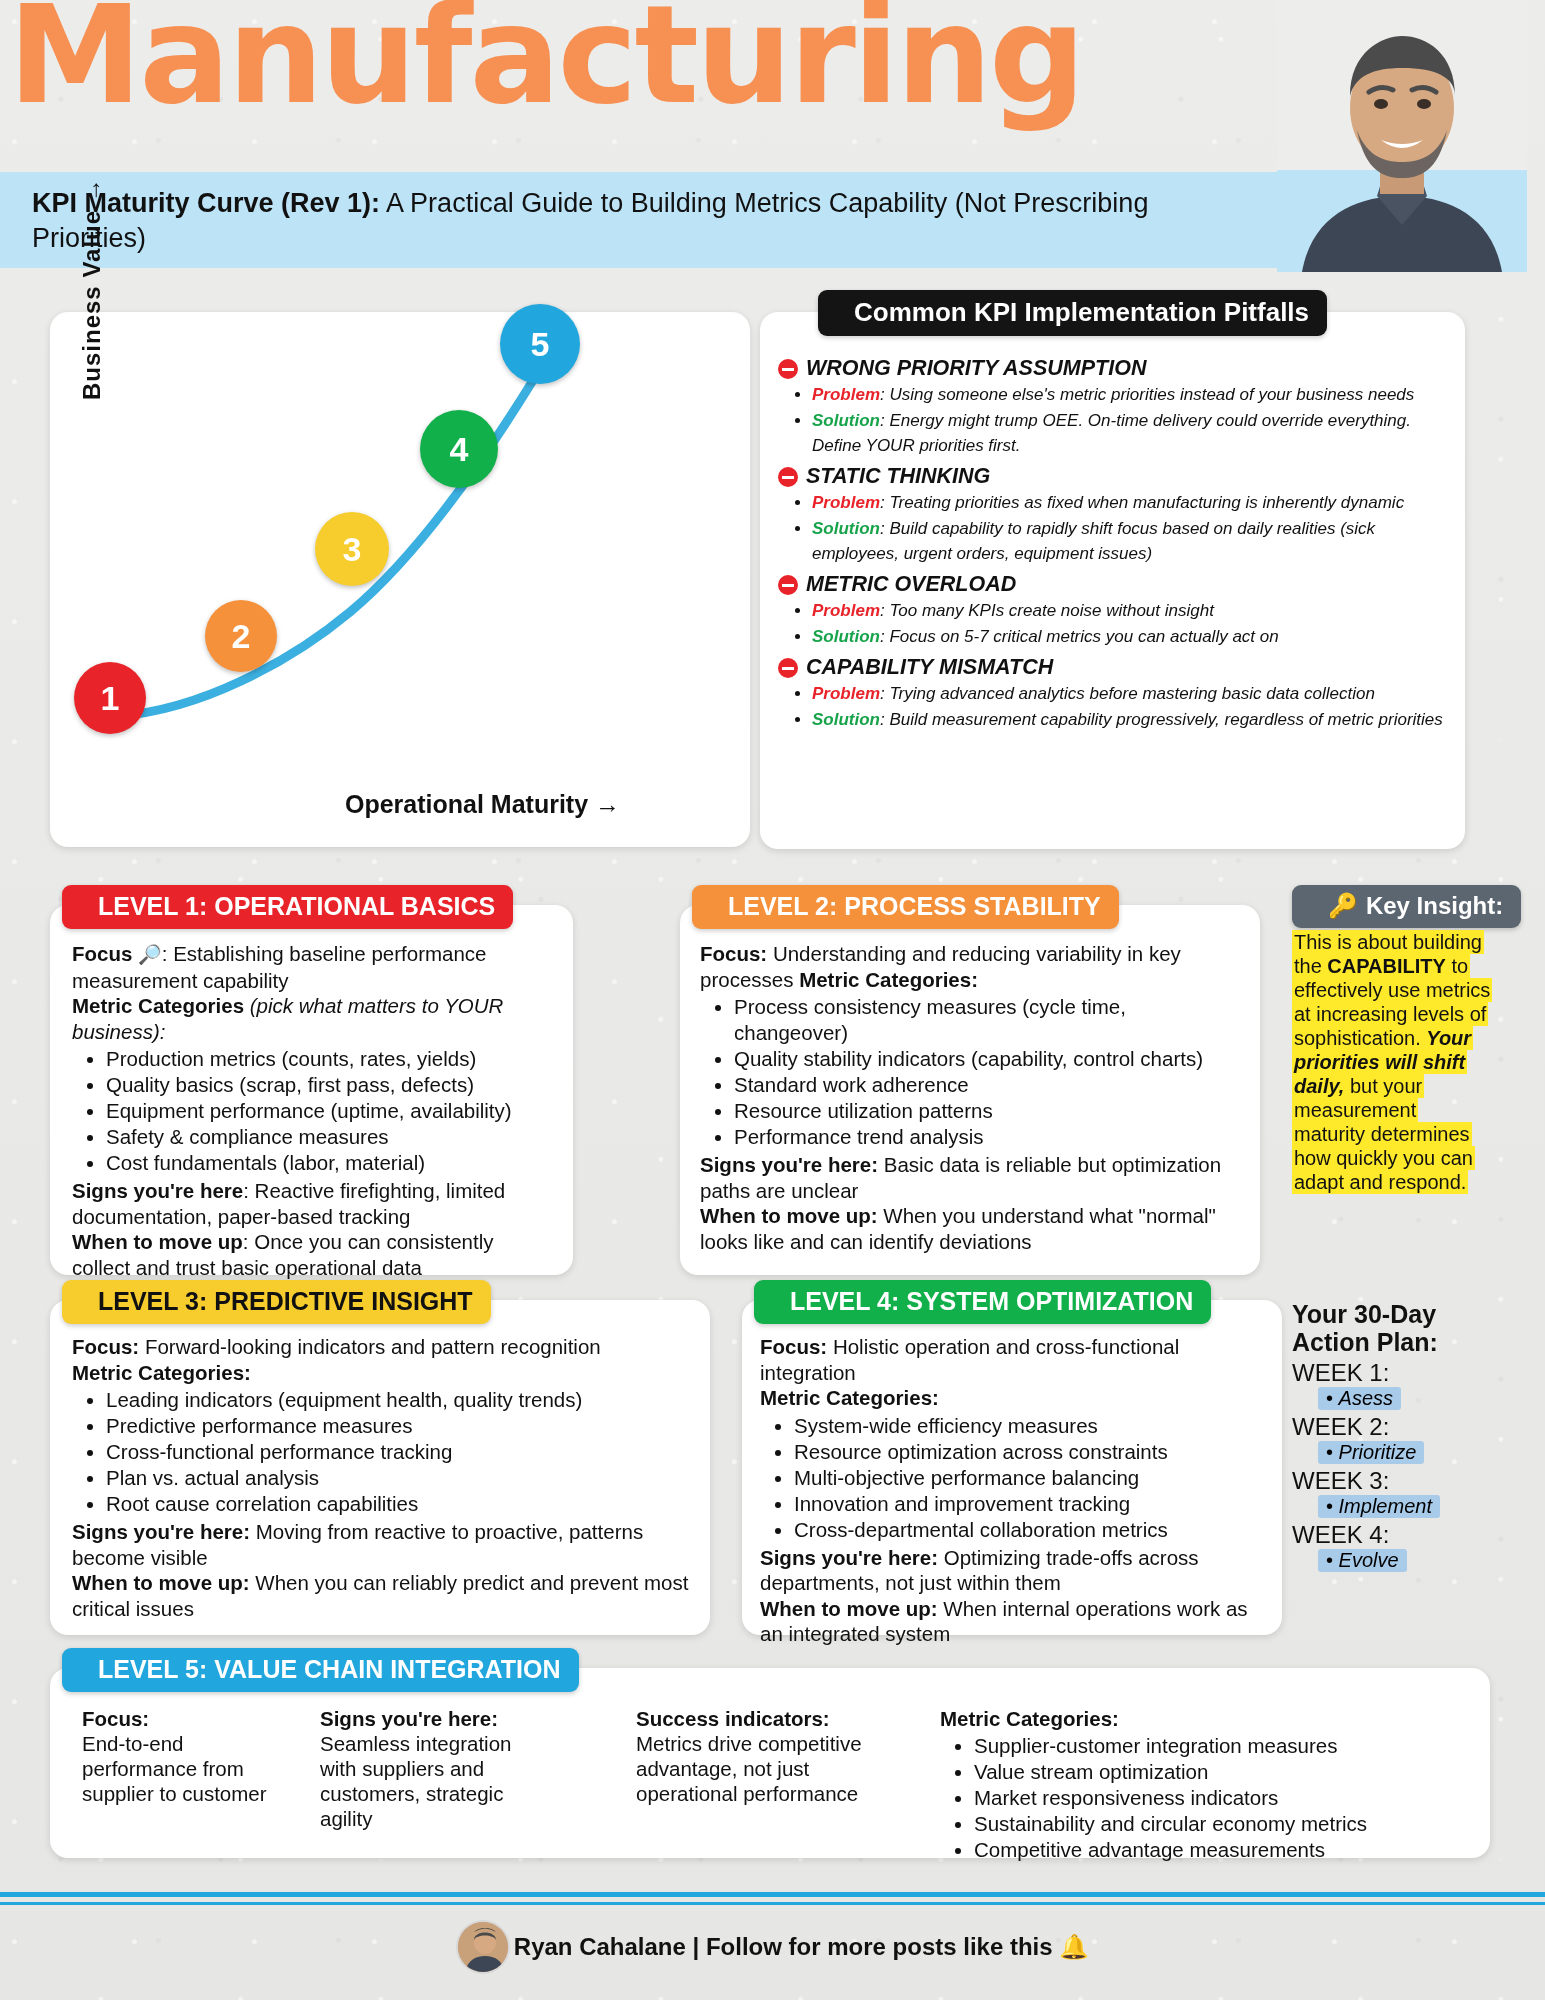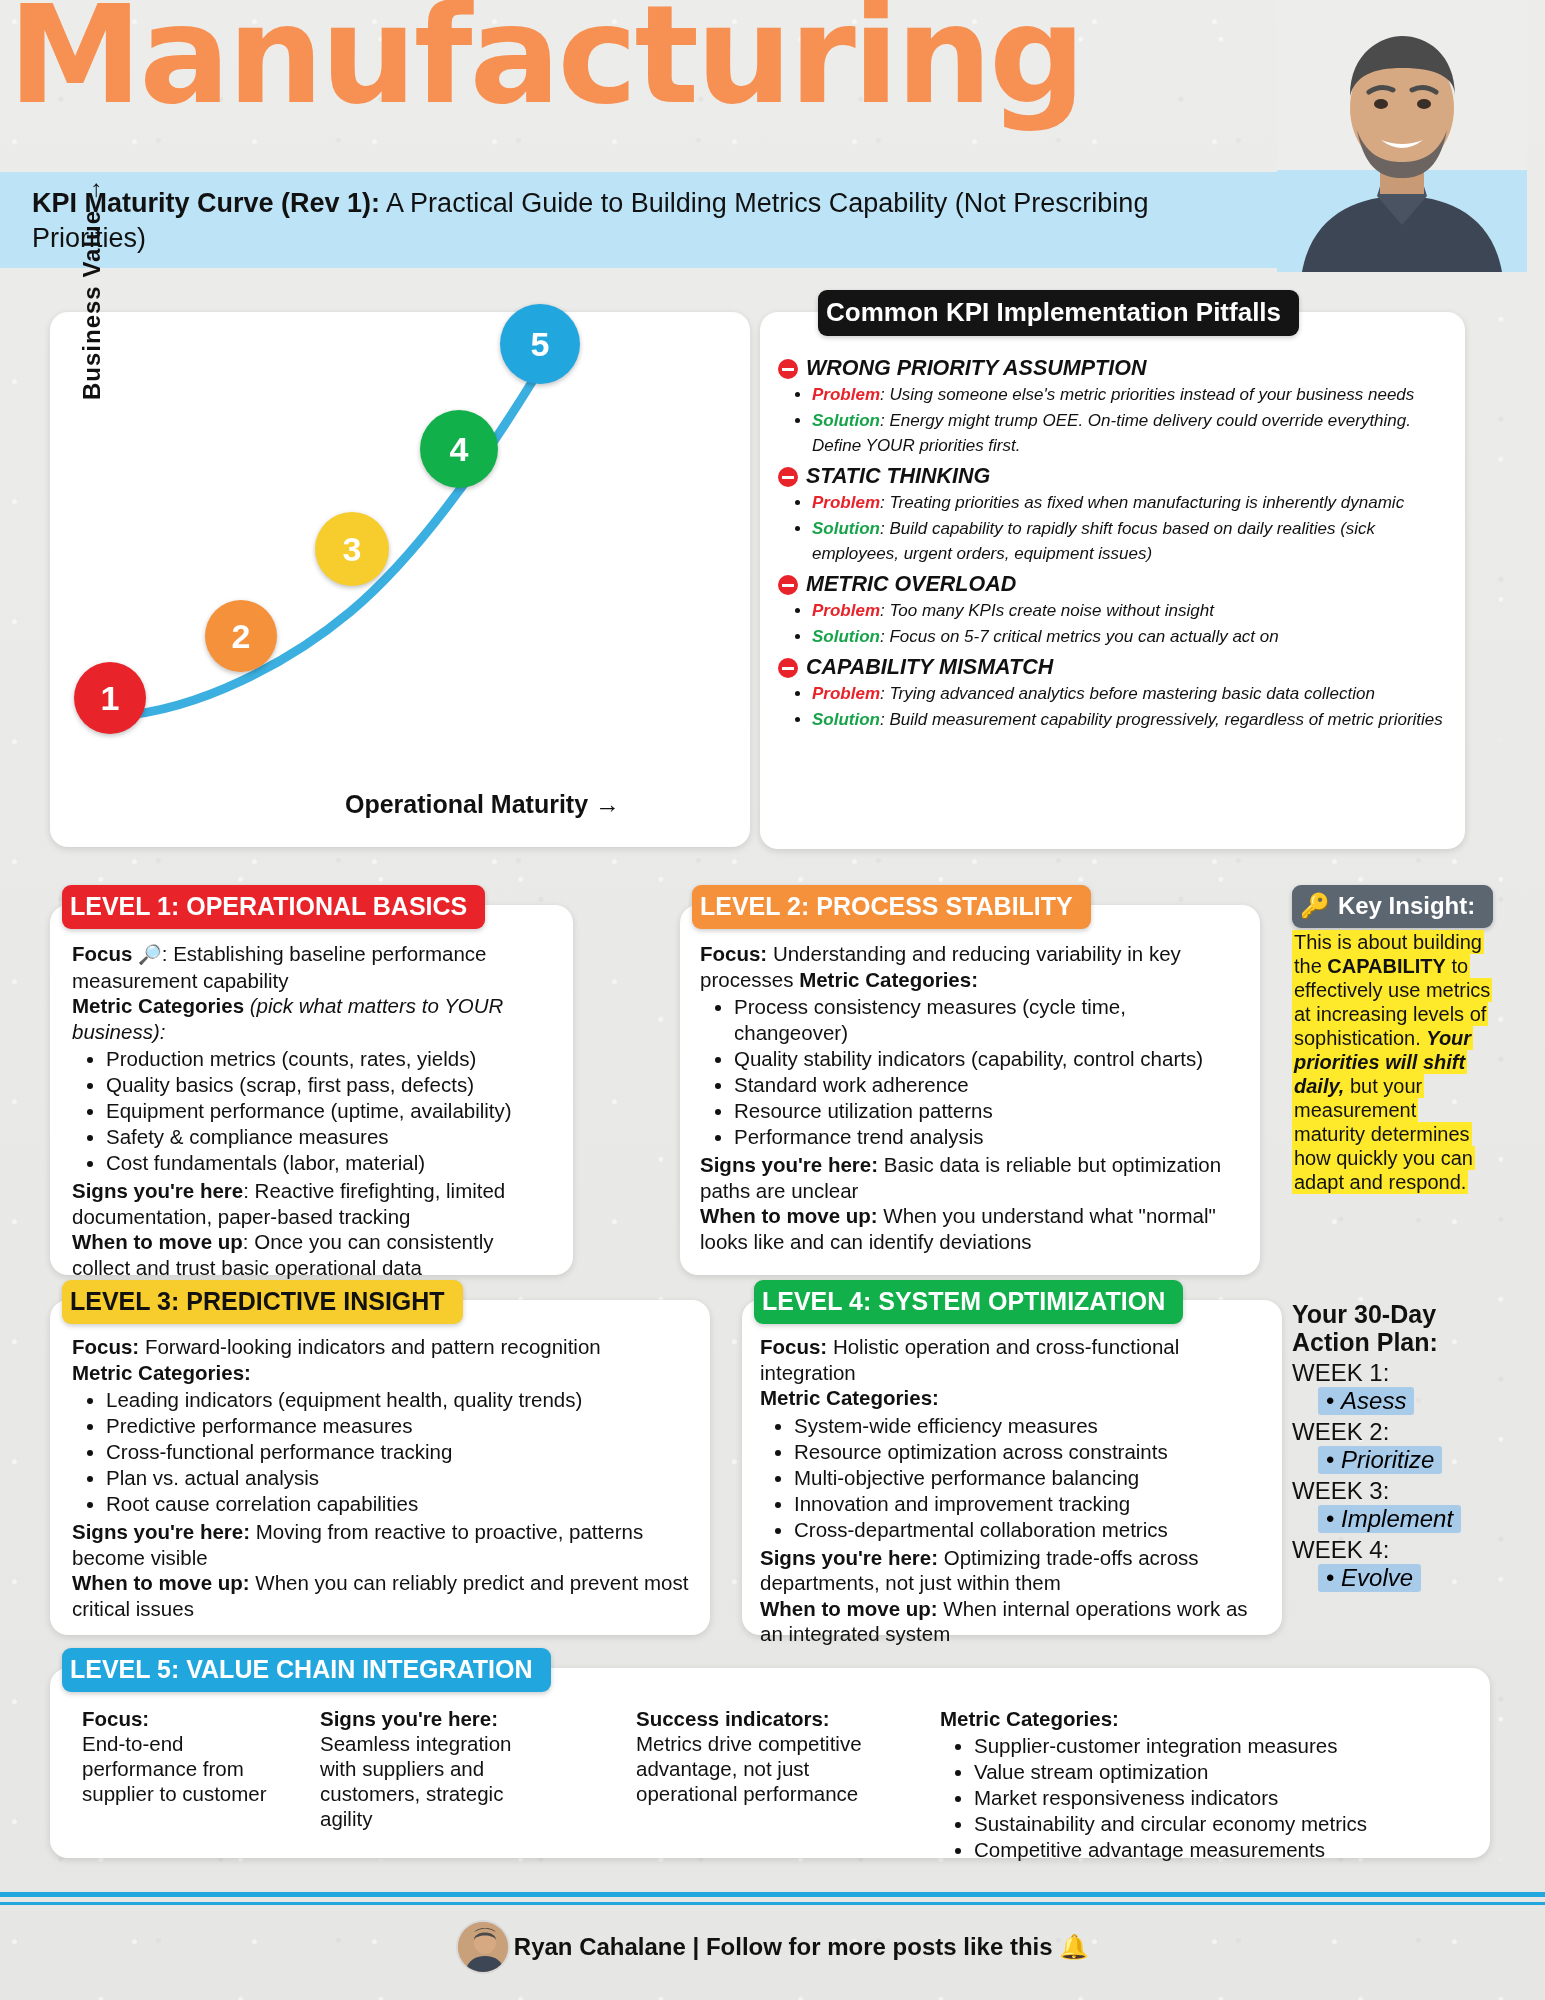--- a/index.html
+++ b/index.html
@@ -53,21 +53,21 @@
     background: #fff;
     border-radius: 18px;
     box-shadow: 0 2px 7px rgba(0,0,0,0.13);
   }
   .pill {
     position: absolute;
     border-radius: 9px;
     color: #fff;
     font-weight: 700;
     font-size: 25px;
-    padding: 7px 18px 8px 8px;
+    padding: 7px 18px 8px 36px;
     white-space: nowrap;
     box-shadow: 0 2px 5px rgba(0,0,0,0.2);
   }
 
   
   #chart-card { left: 50px; top: 312px; width: 700px; height: 535px; }
   .axis-y-label {
     position: absolute; left: 78px; top: 400px;
     transform: rotate(-90deg); transform-origin: left top;
     font-size: 24px; font-weight: 700; color: #111; letter-spacing: 1px;
@@ -130,21 +130,21 @@
     font-size: 20px; line-height: 24px; color: #111;
   }
   .hl { background: #FFE92B; box-decoration-break: clone; -webkit-box-decoration-break: clone; padding: 1px 2px; }
 
   
   #plan-box { position: absolute; left: 1292px; top: 1300px; width: 205px; }
   .plan-title { font-size: 25px; font-weight: 700; color: #111; line-height: 28px; }
   .plan-week { font-size: 24px; color: #111; margin-top: 3px; }
   .plan-item {
     display: inline-block; background: #A8CBEA; font-style: italic;
-    font-size: 24px; padding: 0px 8px; margin-left: 26px; border-radius: 3px;
+    font-size: 20px; padding: 0px 8px; margin-left: 26px; border-radius: 3px;
   }
   .plan-item::before { content: "• "; font-style: normal; }
 
   
   .l5col { position: absolute; top: 1706px; font-size: 20.5px; line-height: 25px; color: #111; }
   .l5col b { font-weight: 700; }
 
   
   .footer-rule { position: absolute; left: 0; top: 1892px; width: 1545px; height: 5px; background: #22A6DE; }
   .footer-rule2 { position: absolute; left: 0; top: 1902px; width: 1545px; height: 3px; background: #22A6DE; }

